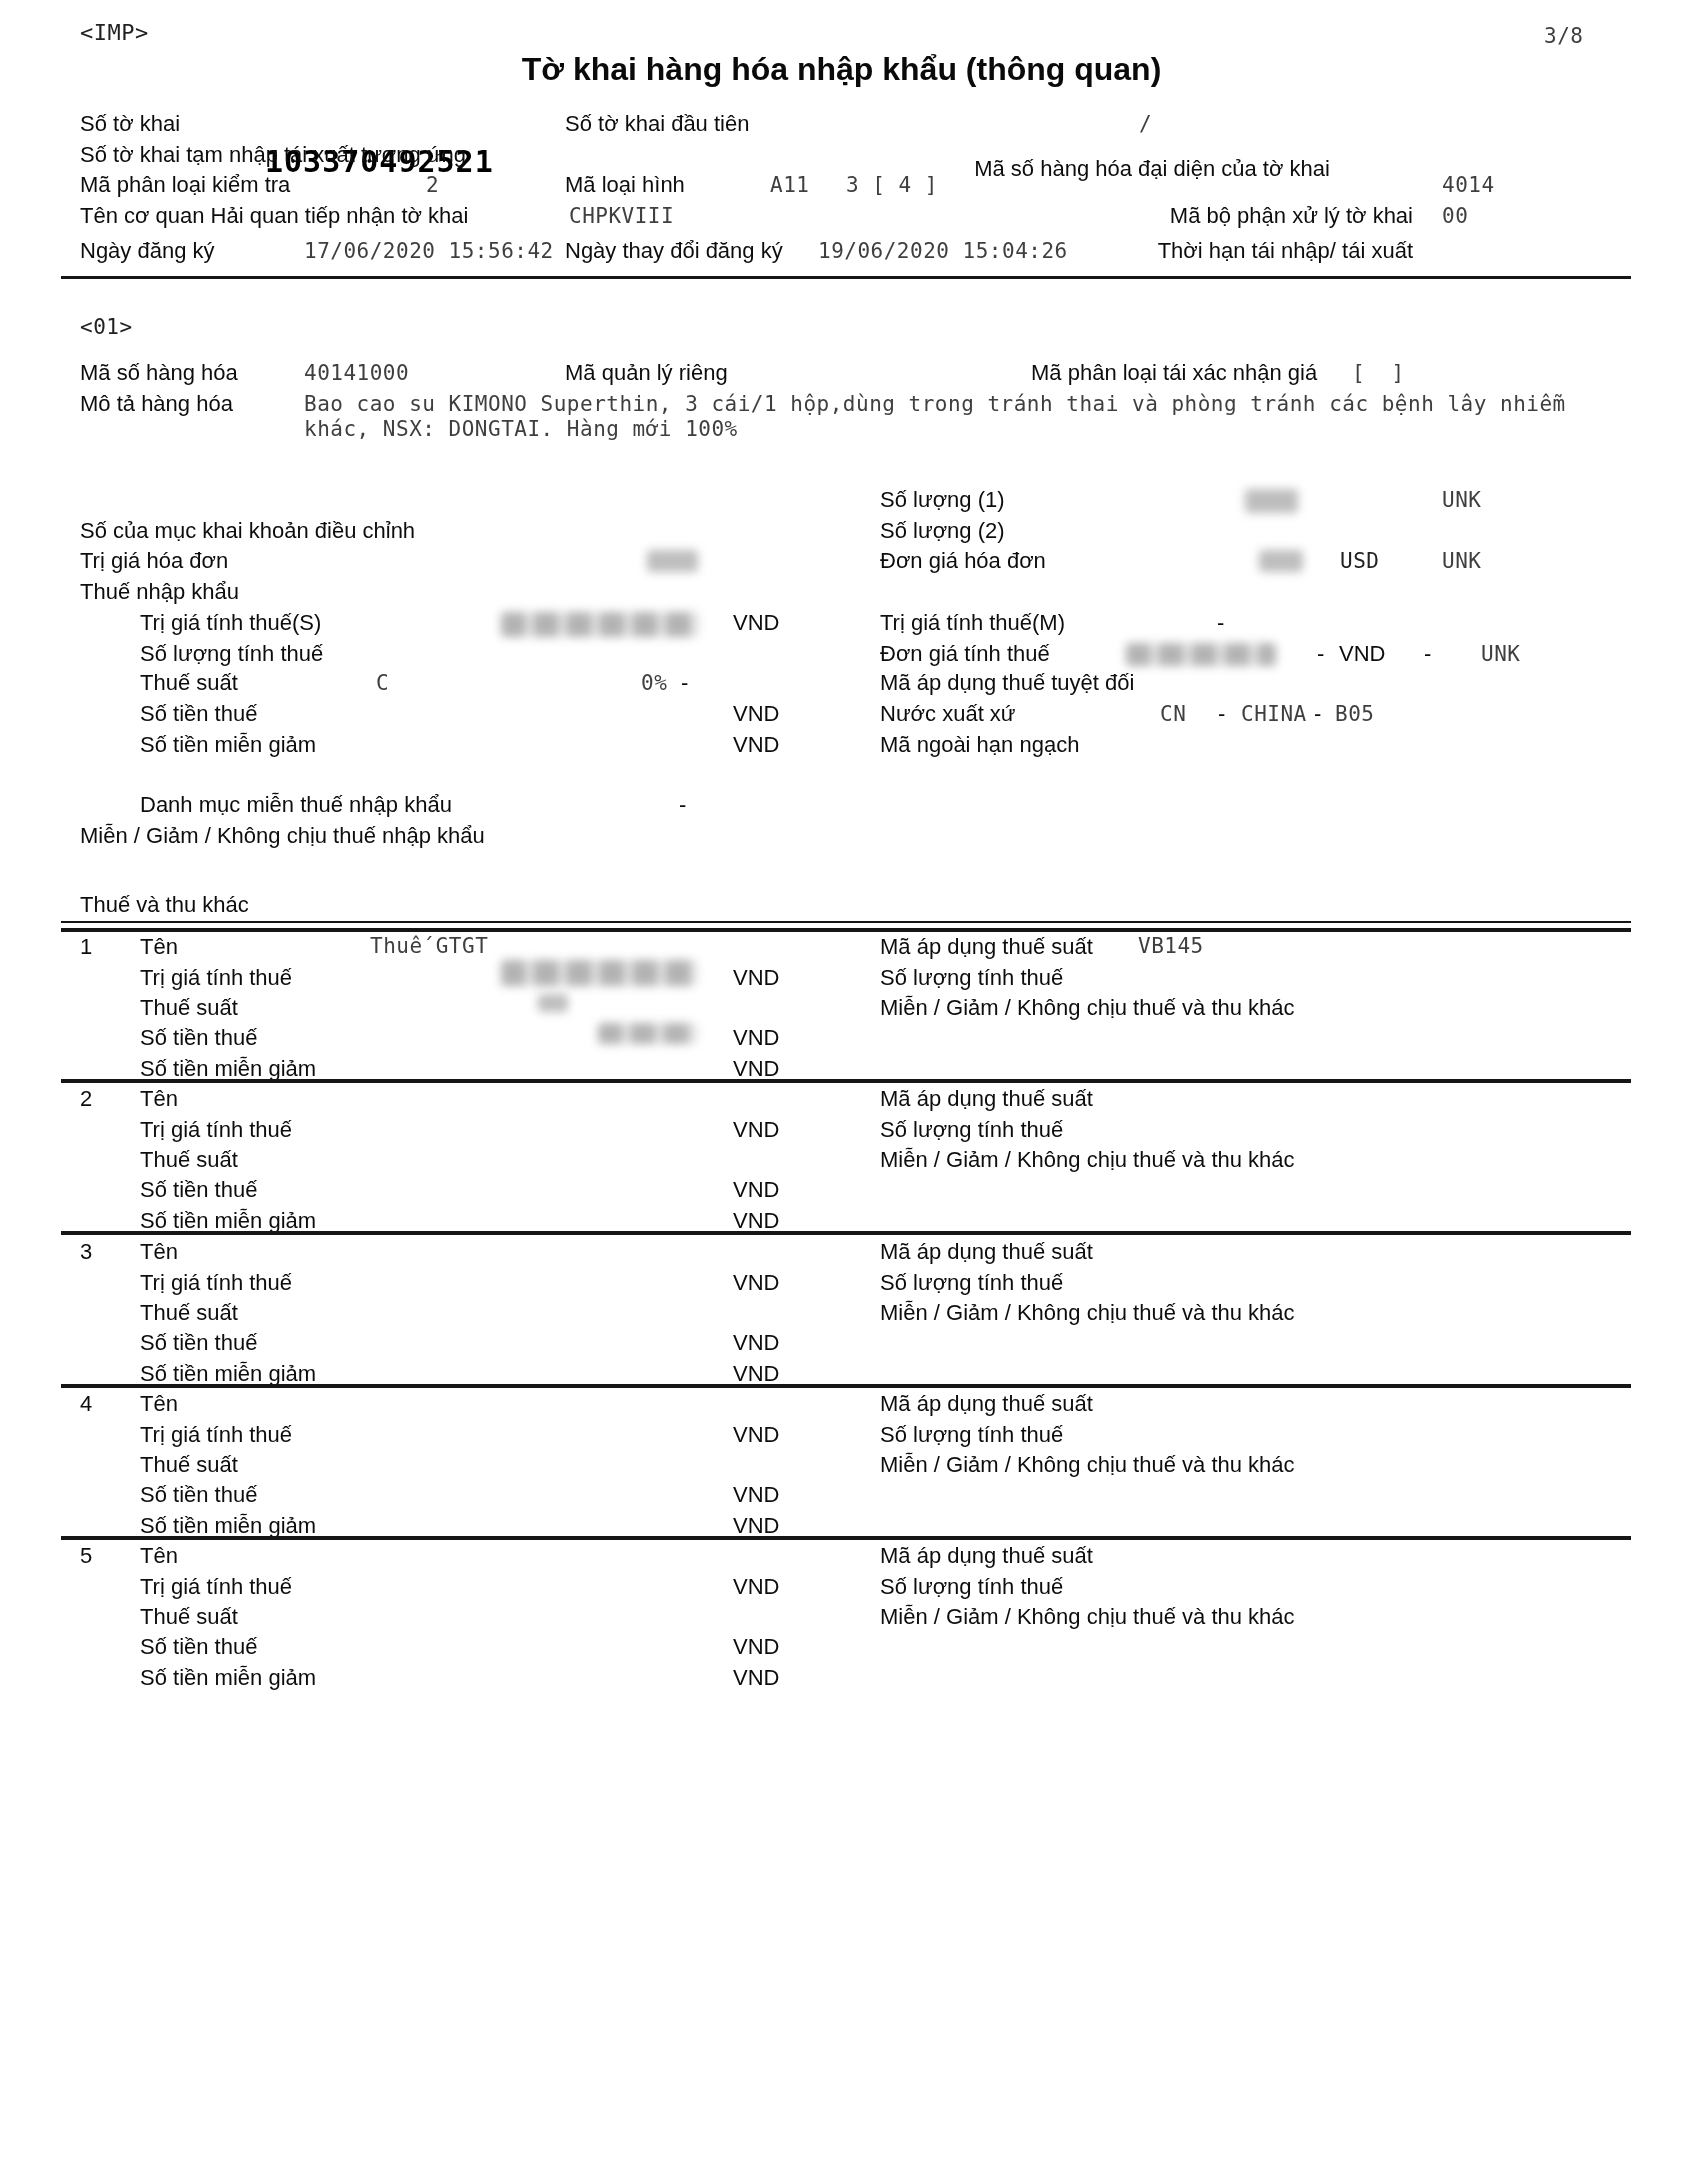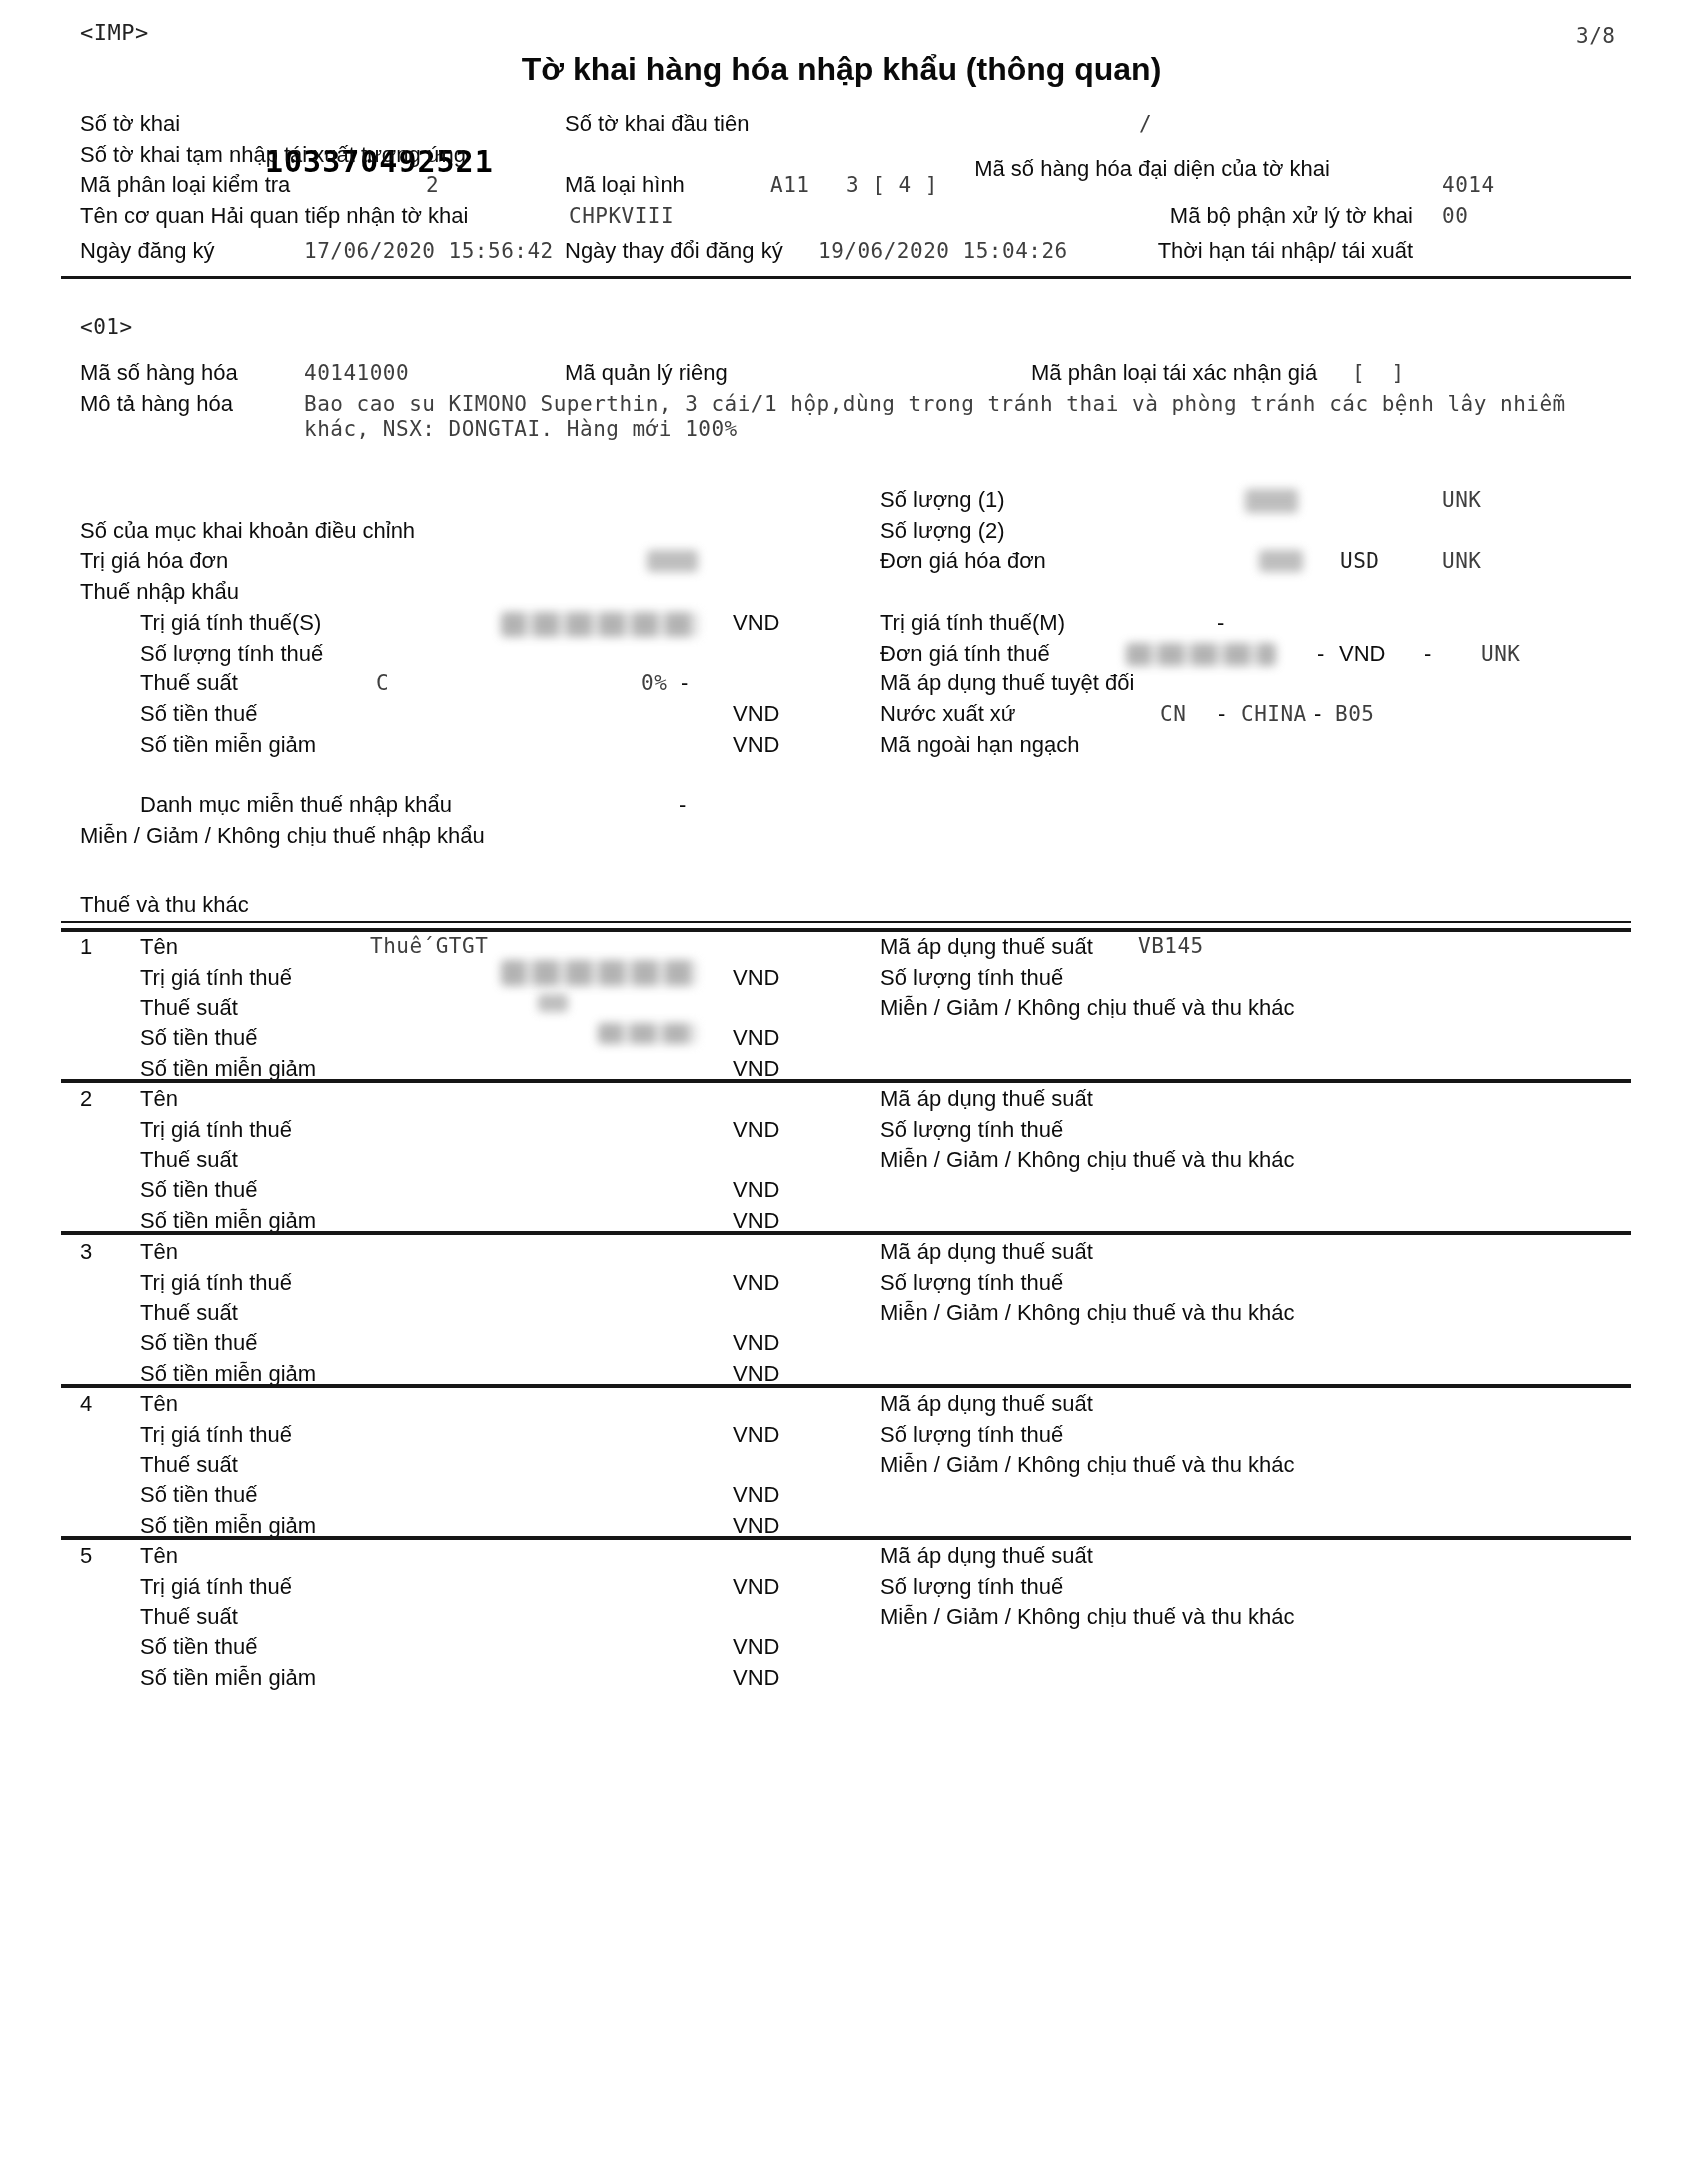--- a/index.html
+++ b/index.html
@@ -46,21 +46,21 @@
   .redact.solid{background:#a8a8a8;}
   .tax-row{position:absolute;left:0;width:1683px;height:152px;}
   .row-rule{position:absolute;left:61px;width:1570px;height:4px;background:#161616;}
 </style>
 </head>
 <body>
 
 <div id="page">
 
   <span class="val dark" style="left:80px;top:20px;font-size:22px;">&lt;IMP&gt;</span>
-  <span class="val" style="left:1544px;top:24px;margin-left:32px;">3/8</span>
+  <span class="val" style="left:1544px;top:24px;">3/8</span>
   <div class="title">Tờ khai hàng hóa nhập khẩu (thông quan)</div>
 
   <span class="lbl" style="left:80px;top:111px;">Số tờ khai</span>
   <span class="big-num" style="left:265px;top:101px;margin-top:44px;">103370492521</span>
   <span class="lbl" style="left:565px;top:111px;">Số tờ khai đầu tiên</span>
   <span class="val" style="left:1139px;top:112px;">/</span>
 
   <span class="lbl" style="left:80px;top:142px;">Số tờ khai tạm nhập tái xuất tương ứng</span>
 
   <span class="lbl" style="left:80px;top:172px;">Mã phân loại kiểm tra</span>

